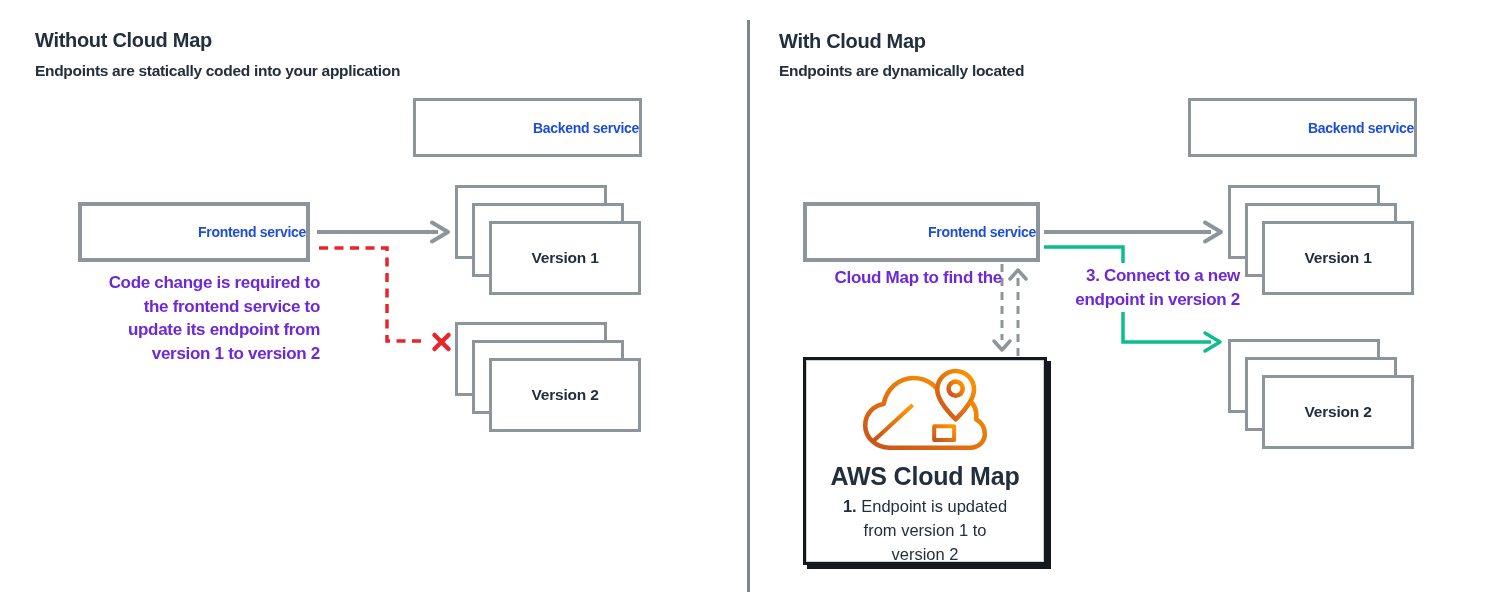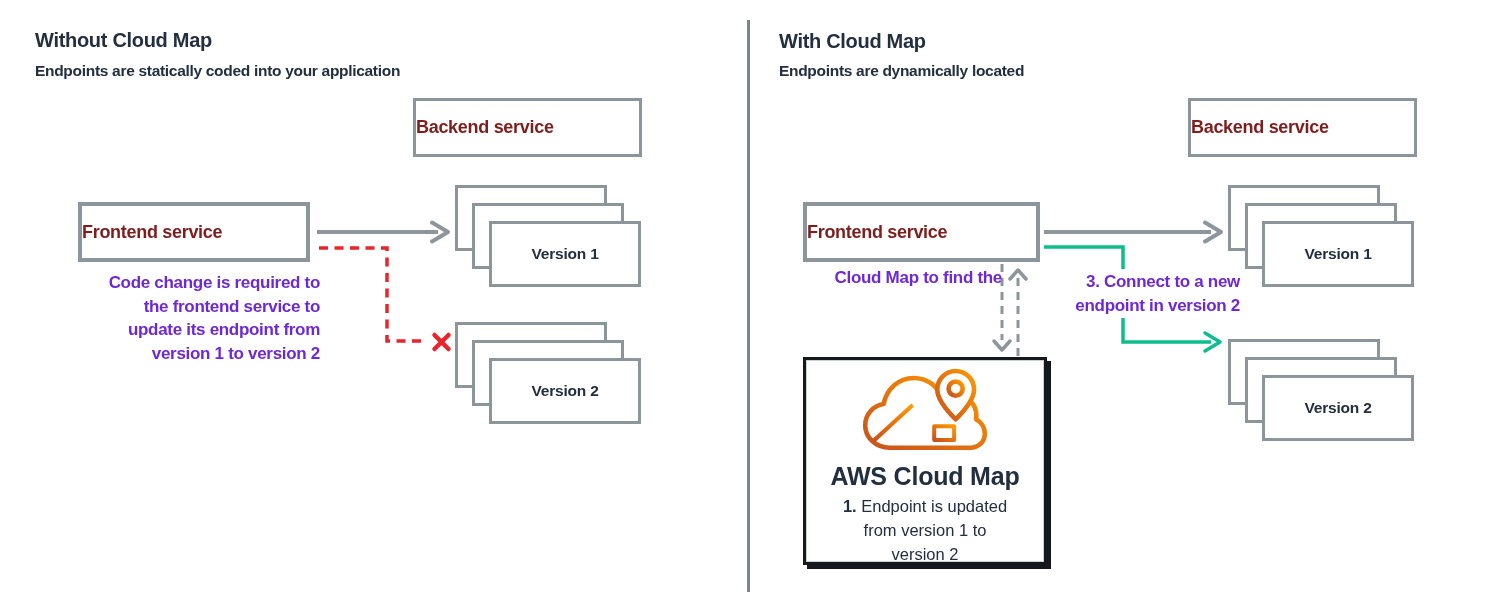--- a/index.html
+++ b/index.html
@@ -13,27 +13,27 @@
   }
   .abs{position:absolute;}
   .panel-title{
     font-size:20px;font-weight:bold;letter-spacing:-0.3px;color:#232F3E;
   }
   .panel-subtitle{
     font-size:15.5px;font-weight:bold;letter-spacing:-0.3px;color:#232F3E;
   }
   .svc-box{
     position:absolute;background:#ffffff;border:3px solid #8B959A;
-    box-sizing:border-box;display:flex;align-items:center;justify-content:flex-start;
-    font-size:18px;font-weight:bold;letter-spacing:-0.3px;color:#7f1d1d;z-index:3;
+    box-sizing:border-box;display:flex;align-items:center;justify-content:flex-end;
+    font-size:14px;font-weight:bold;letter-spacing:-0.3px;color:#1d4ed8;z-index:3;
   }
   .svc-box.thick{border-width:4px;}
   .stack{position:absolute;width:188px;height:95px;z-index:2;}
   .stack .layer{
-    position:absolute;width:152px;height:66px;background:#ffffff;
+    position:absolute;width:152px;height:74px;background:#ffffff;
     border:3px solid #8B959A;box-sizing:border-box;
   }
   .stack .l1{left:0;top:0;}
   .stack .l2{left:17px;top:18px;}
   .stack .l3{left:34px;top:36px;display:flex;align-items:center;justify-content:center;
     font-size:15.5px;font-weight:bold;letter-spacing:-0.2px;color:#232F3E;}
   .caption{
     position:absolute;text-align:right;font-size:17px;font-weight:bold;
     letter-spacing:-0.3px;line-height:23.5px;color:#6d28d9;z-index:4;
   }
@@ -134,21 +134,21 @@
   </div>
 
   <div class="svc-box thick" style="left:803px;top:202px;width:237px;height:60px;">
     <span>Frontend service</span>
   </div>
 
   <div class="caption" style="left:786px;top:266px;width:216px;">
     <div>Cloud Map to find the</div>
   </div>
 
-  <div class="caption masked" style="left:1048px;top:269px;width:192px;">
+  <div class="caption masked" style="left:1048px;top:263px;width:192px;">
     <div><b>3.</b><span> Connect to a new</span></div>
     <div>endpoint in version 2</div>
   </div>
 
   <div class="stack" style="left:1228px;top:185px;">
     <div class="layer l1"></div>
     <div class="layer l2"></div>
     <div class="layer l3">
       <span>Version 1</span>
     </div>

